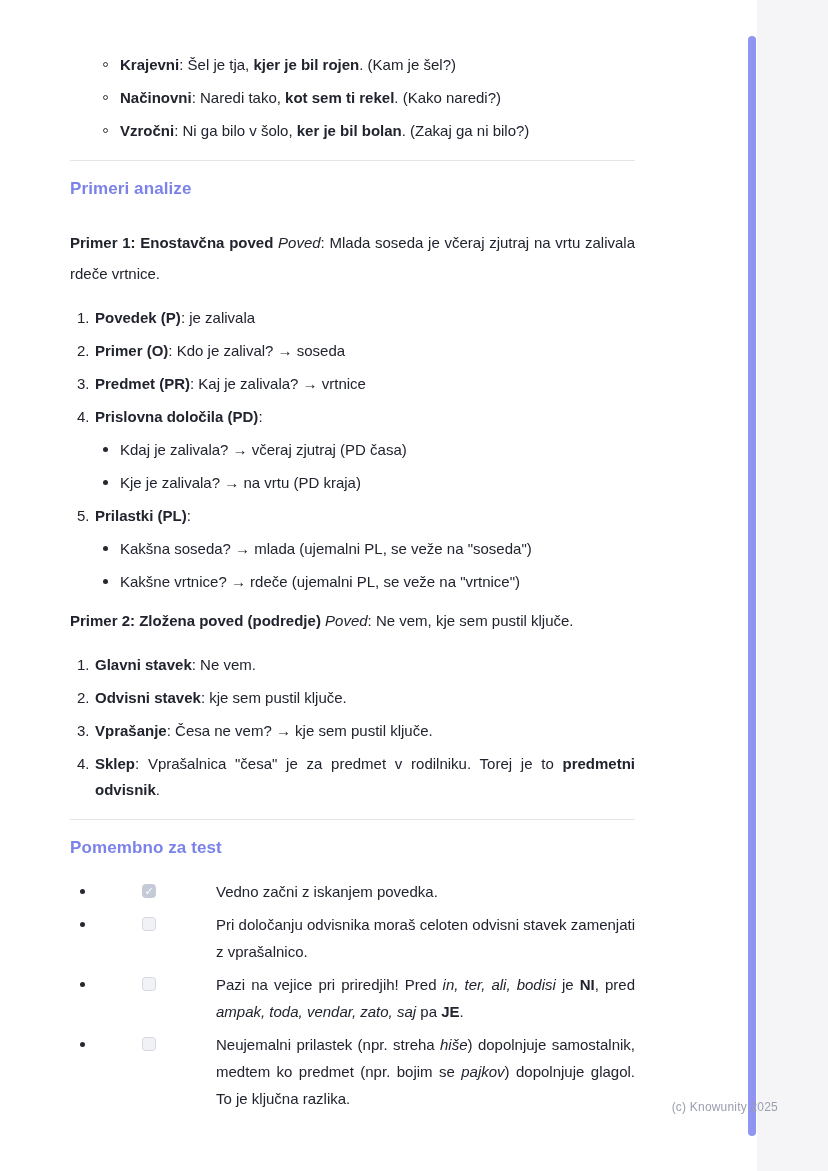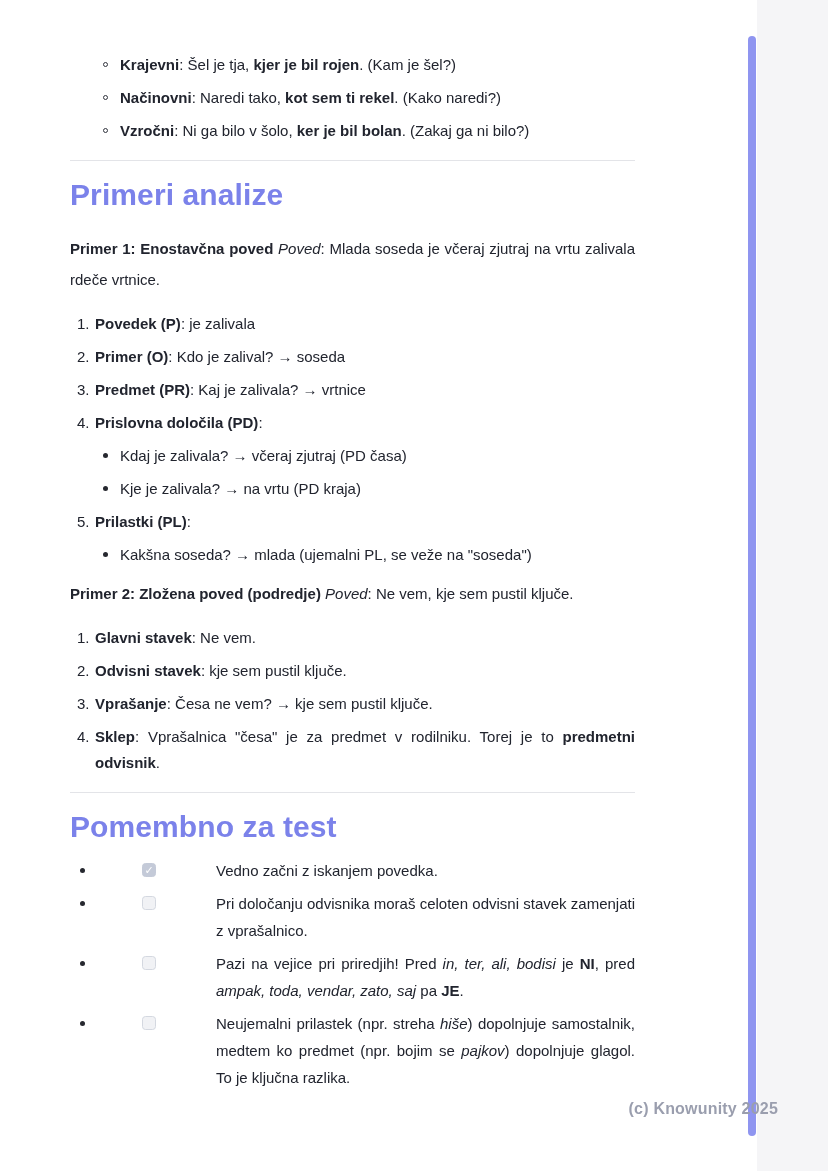--- a/index.html
+++ b/index.html
@@ -3,37 +3,37 @@
 <meta charset="utf-8">
 <style>
   * { margin:0; padding:0; box-sizing:border-box; }
   html,body { background:#ffffff; }
   body { font-family:"Liberation Sans","DejaVu Sans",sans-serif; }
 
   .page { position:relative; width:828px; height:1171px; background:#ffffff; overflow:hidden; }
 
   .gutter { position:absolute; top:0; right:0; width:71px; height:100%; background:var(--gutter,#f5f5f7); z-index:1; }
   .scrollbar { position:absolute; left:748px; top:36px; width:8px; height:1100px; border-radius:4px; background:var(--scrollbar,#8f95f0); z-index:2; }
-  .footer { position:absolute; top:1100px; right:50px; font-size:16px; color:var(--muted,#9a9eae); z-index:3; letter-spacing:0.2px;font-weight:bold; }
+  .footer { position:absolute; top:1100px; right:50px; font-size:12px; color:var(--muted,#9a9eae); z-index:3; letter-spacing:0.2px; }
 
   .content { position:absolute; left:70px; top:44px; width:565px; font-size:15px; color:var(--text,#21242e); z-index:1; }
 
   ul,ol { list-style:none; }
   .b { font-weight:700; }
   .i { font-style:italic; }
 
   .circle-list { margin-top:8px; }
   .flex-li { display:flex; margin-bottom:7px; line-height:26px; }
   .circle-col { flex:0 0 17px; margin-left:33px; padding-top:10px; }
   .marker-circle { display:block; width:5px; height:5px; border:1.4px solid #32353f; border-radius:50%; }
   .li-text { flex:1; }
 
   .divider { border:none; border-top:1px solid var(--divider,#e3e4e8); margin:16px 0 0 0; }
 
-  .h2 { margin-top:20px; font-size:30px; line-height:28px; font-weight:800; color:var(--accent,#7b82ea); letter-spacing:0.1px; }
+  .h2 { margin-top:14px; font-size:17px; line-height:28px; font-weight:800; color:var(--accent,#7b82ea); letter-spacing:0.1px; }
 
   .para { margin-top:24px; line-height:31px; text-align:justify; }
   .para2 { margin-top:10px; }
 
   .num-list { margin-top:16px; }
   .num-li { display:flex; margin-bottom:7px; }
   .num-col { flex:0 0 18px; margin-left:7px; line-height:26px; }
   .num-body { flex:1; line-height:26px; text-align:justify; }
 
   .sub-list { margin-top:7px; }
@@ -126,20 +126,26 @@
         <span class="num-col">5.</span>
         <div class="num-body">
           <span><span class="b">Prilastki (PL)</span><span>:</span></span>
           <ul class="sub-list">
             <li class="sub-li">
               <span class="dot-col">
                   <span class="dot"></span>
                 </span>
               <span class="li-text"><span>Kakšna soseda? → mlada (ujemalni PL, se veže na "soseda")</span></span>
             </li>
+            <li class="sub-li">
+              <span class="dot-col">
+                  <span class="dot"></span>
+                </span>
+              <span class="li-text"><span>Kakšne vrtnice? → rdeče (ujemalni PL, se veže na "vrtnice")</span></span>
+            </li>
           </ul>
         </div>
       </li>
     </ol>
 
     <p class="para para2"><span class="b">Primer 2: Zložena poved (podredje) </span><span class="i">Poved</span><span>: Ne vem, kje sem pustil ključe.</span></p>
 
     <ol class="num-list">
       <li class="num-li">
         <span class="num-col">1.</span>

